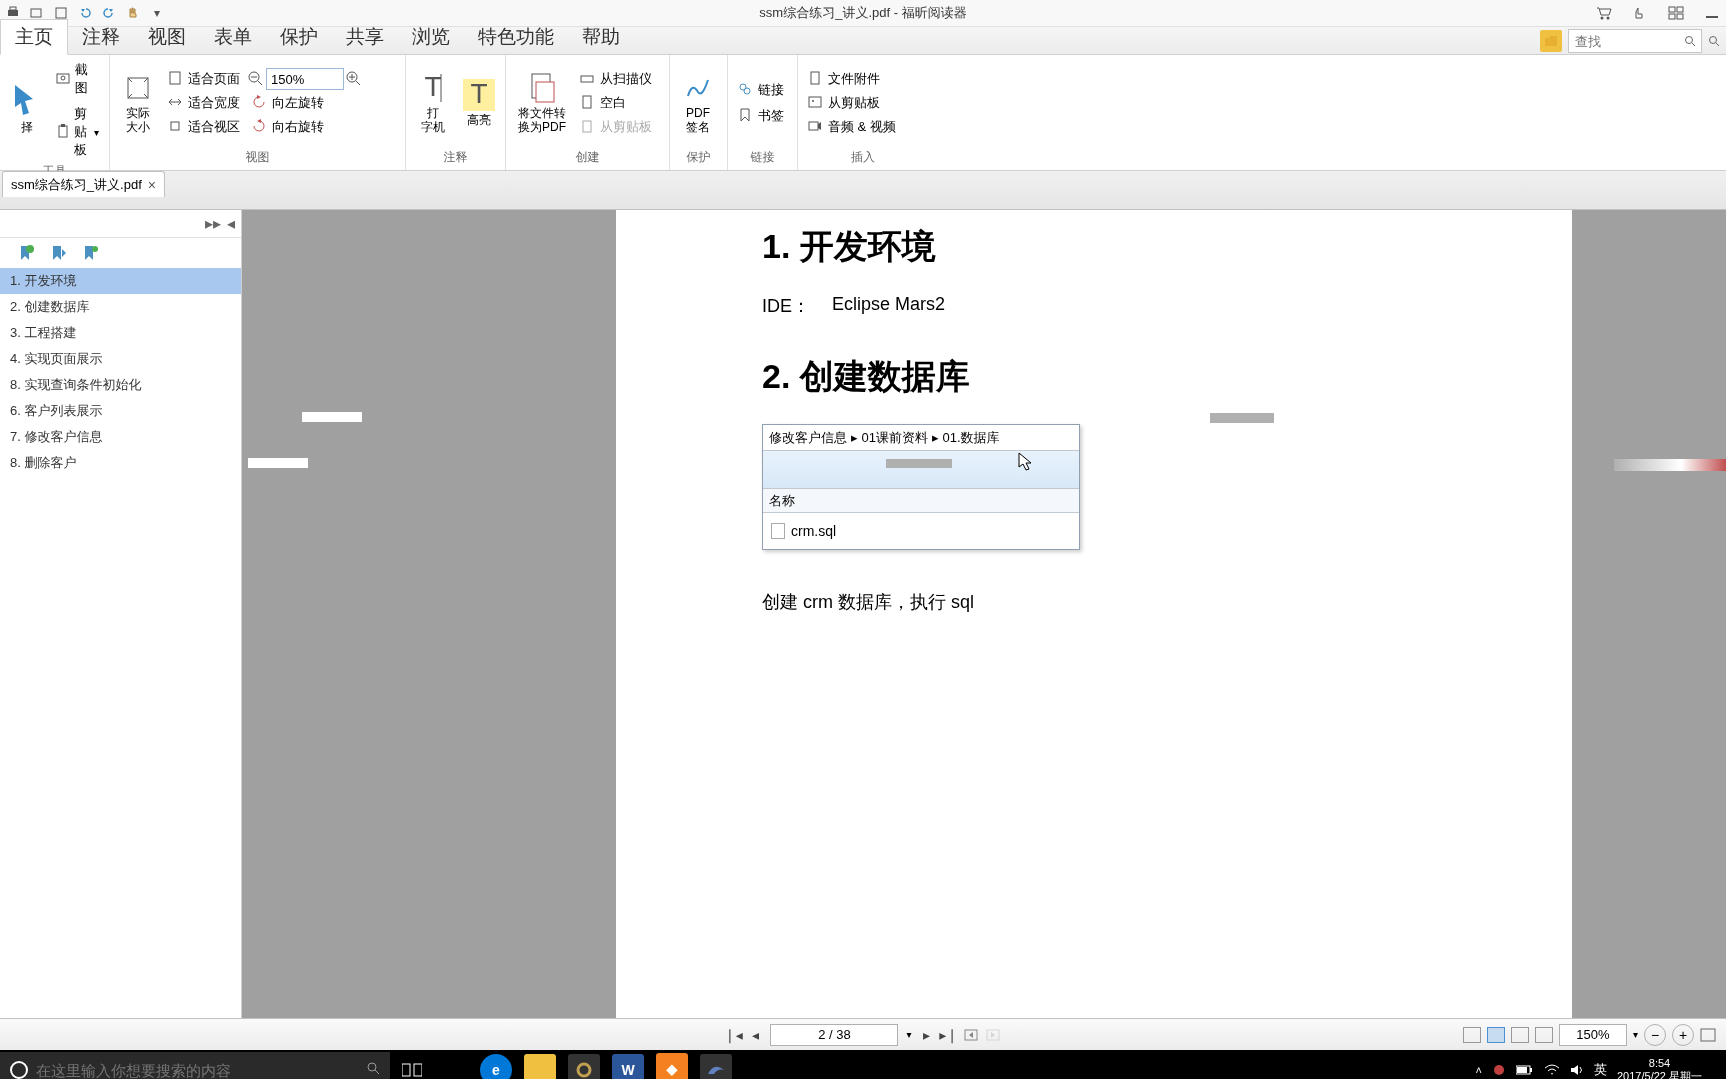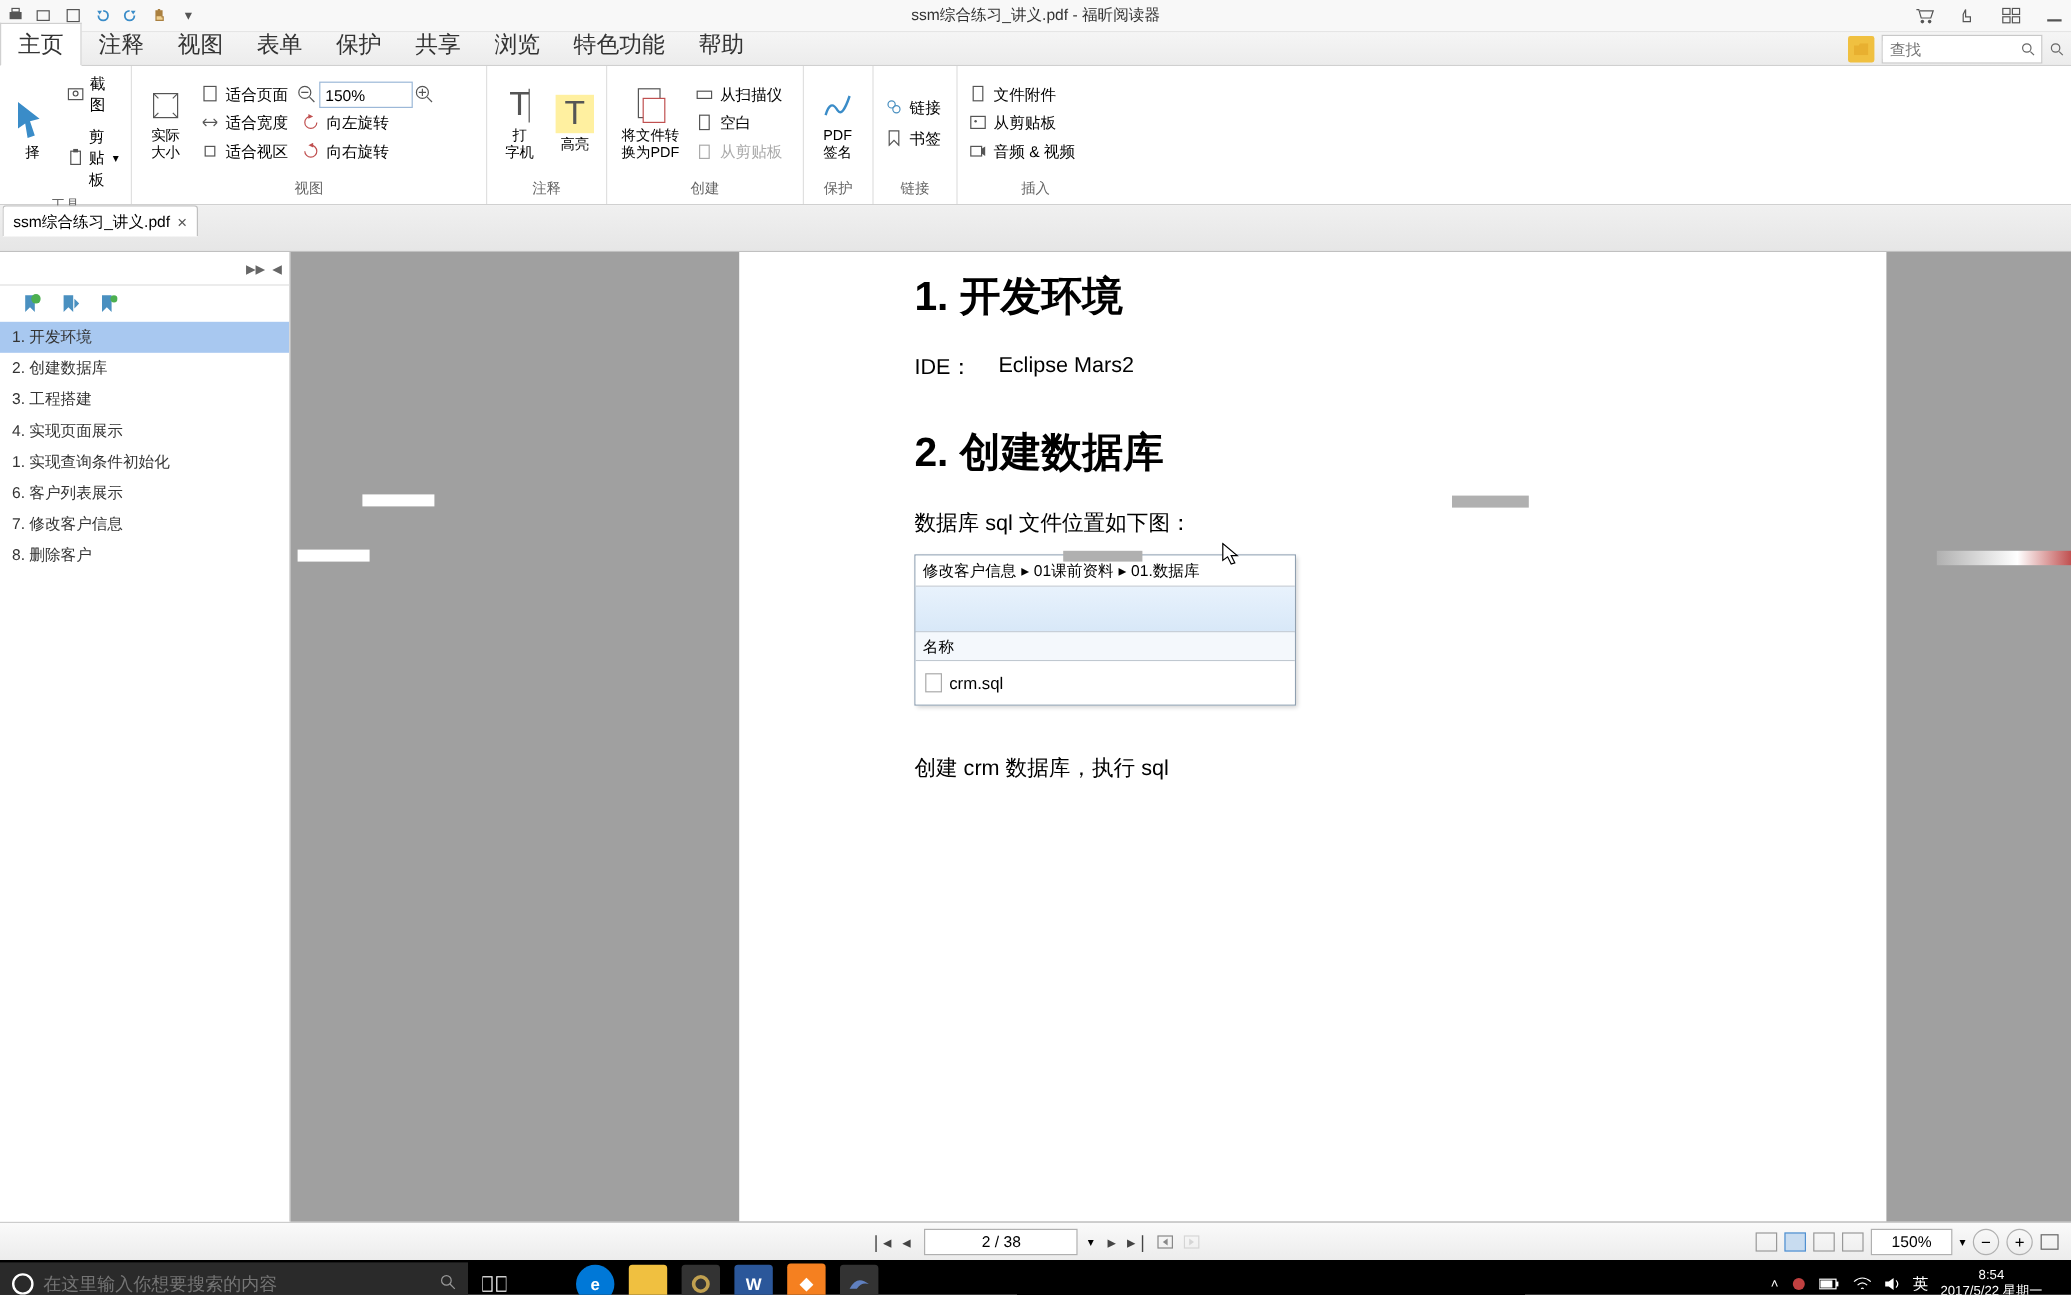--- a/index.html
+++ b/index.html
@@ -494,36 +494,35 @@
             <path d="M3 1 L11 1 L11 15 L7 11 L3 15 Z" fill="#4a90c0"></path>
             <circle cx="13" cy="4" r="3" fill="#4caf50"></circle>
           </svg>
         </span>
     </div>
     <div class="bookmark-list">
       <div class="bookmark-item sel">1. 开发环境</div>
       <div class="bookmark-item">2. 创建数据库</div>
       <div class="bookmark-item">3. 工程搭建</div>
       <div class="bookmark-item">4. 实现页面展示</div>
-      <div class="bookmark-item">1. 实现查询条件初始化</div>
+      <div class="bookmark-item">8. 实现查询条件初始化</div>
       <div class="bookmark-item">6. 客户列表展示</div>
       <div class="bookmark-item">7. 修改客户信息</div>
       <div class="bookmark-item">8. 删除客户</div>
     </div>
   </div>
   <div class="content-wrap">
     <div class="page">
       <div class="doc-inner">
         <div class="h2"><span>1.</span><span> 开发环境</span></div>
         <div class="kv-row">
             <div class="k">IDE：</div>
             <div>Eclipse Mars2</div>
           </div>
         <div class="h2b"><span>2.</span><span> 创建数据库</span></div>
-        <div class="ptext">数据库 sql 文件位置如下图：</div>
         <div class="explorer-shot">
           <div class="exp-breadcrumb">
             <span>修改客户信息</span>
             <span>▸</span>
             <span>01课前资料</span>
             <span>▸</span>
             <span>01.数据库</span>
           </div>
           <div class="exp-spacer"></div>
           <div class="exp-header">名称</div>

